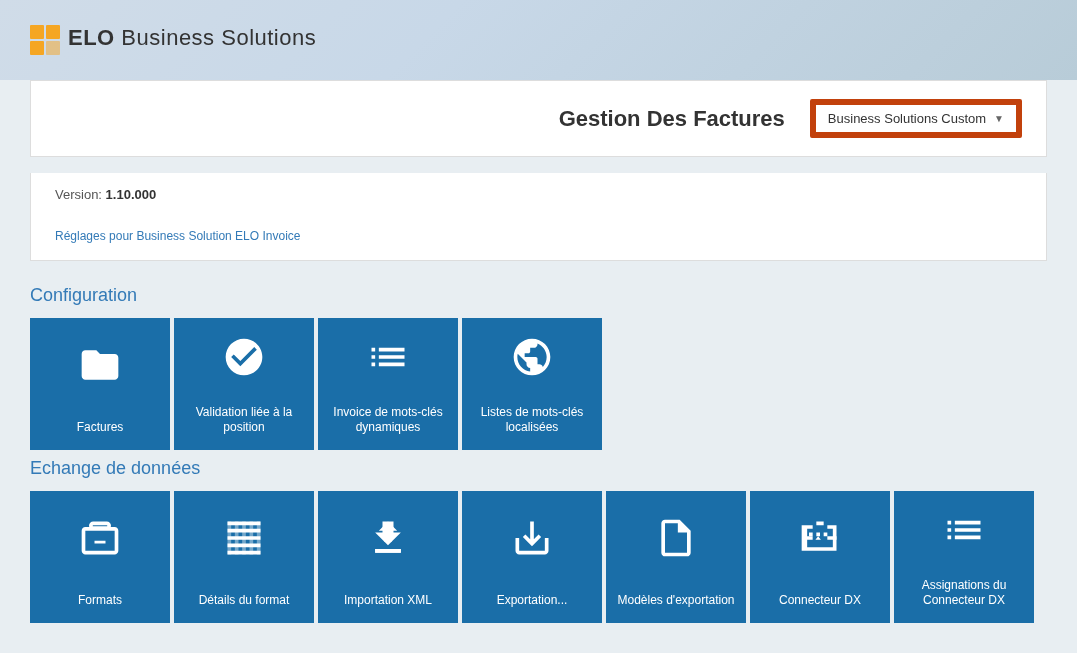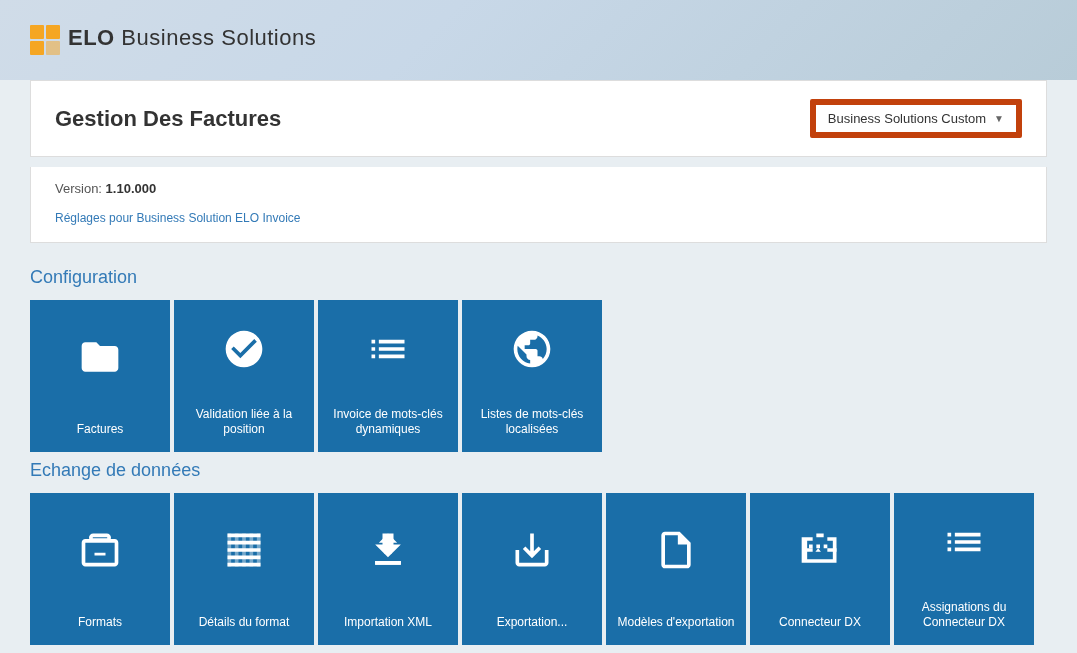--- a/index.html
+++ b/index.html
@@ -52,23 +52,24 @@
       padding: 0 30px 30px 30px;
       background: #e8eef2;
     }
 
     
     .title-bar {
       background: white;
       border: 1px solid #ddd;
       display: flex;
       align-items: center;
-      justify-content: space-between;
+      justify-content: flex-end;
       padding: 18px 24px;
-      margin-bottom: 10px;
+      margin-bottom: 16px;
+      gap: 25px;
     }
     .page-title {
       font-size: 22px;
       font-weight: bold;
       color: #333;
     }
     .dropdown-btn {
       display: flex;
       align-items: center;
       gap: 8px;
@@ -89,21 +90,21 @@
     .info-box {
       background: white;
       border: 1px solid #ddd;
       border-top: none;
       padding: 14px 24px 16px 24px;
       margin-bottom: 24px;
     }
     .version-text {
       font-size: 13px;
       color: #555;
-      margin-bottom: 12px;
+      margin-bottom: 24px;
     }
     .version-text strong {
       font-weight: bold;
       color: #333;
     }
     .settings-link {
       font-size: 12px;
       color: #337ab7;
       text-decoration: none;
       cursor: pointer;
@@ -120,21 +121,21 @@
     
     .tile-grid {
       display: flex;
       flex-wrap: wrap;
       gap: 4px;
     }
     .tile {
       background: #1a6ea8;
       color: white;
       width: 140px;
-      height: 152px;
+      height: 132px;
       display: flex;
       flex-direction: column;
       align-items: center;
       justify-content: flex-end;
       padding-bottom: 14px;
       cursor: pointer;
       transition: background 0.15s;
       text-align: center;
     }
     .tile-icon {

